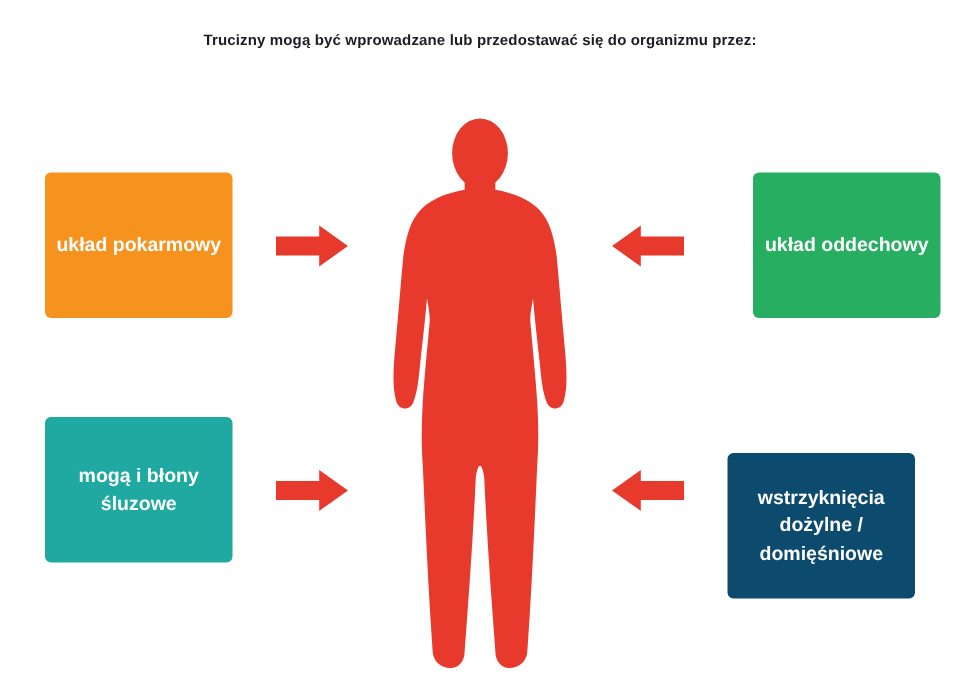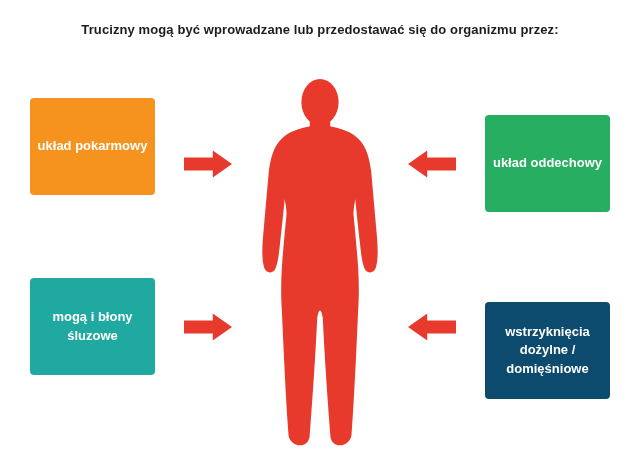--- a/index.html
+++ b/index.html
@@ -13,44 +13,44 @@
     height:453px;
     background:#ffffff;
     overflow:hidden;
   }
   .title{
     position:absolute;
     top:22px;
     left:0;
     width:640px;
     text-align:center;
-    font-size:13px;
+    font-size:10px;
     font-weight:600;
     color:#1c1c24;
     letter-spacing:.1px;
   }
   .box{
     position:absolute;
     width:125px;
     height:97px;
     border-radius:4px;
     display:flex;
     align-items:center;
     justify-content:center;
     text-align:center;
     color:#ffffff;
     font-weight:700;
     font-size:13px;
     line-height:1.4;
     padding:6px;
     box-sizing:border-box;
   }
-  .box-top-left{left:30px;top:98px;align-items:center;}
+  .box-top-left{left:30px;top:115px;align-items:center;}
   .box-bottom-left{left:30px;top:278px;}
-  .box-top-right{left:485px;top:115px;text-align:right;}
+  .box-top-right{left:502px;top:115px;text-align:right;}
   .box-bottom-right{left:485px;top:278px;}
   .arrow{
     position:absolute;
     width:48px;
     height:36px;
   }
   .arrow-tl{left:184px;top:146px;}
   .arrow-bl{left:184px;top:309px;}
   .arrow-tr{left:408px;top:146px;}
   .arrow-br{left:408px;top:309px;}

